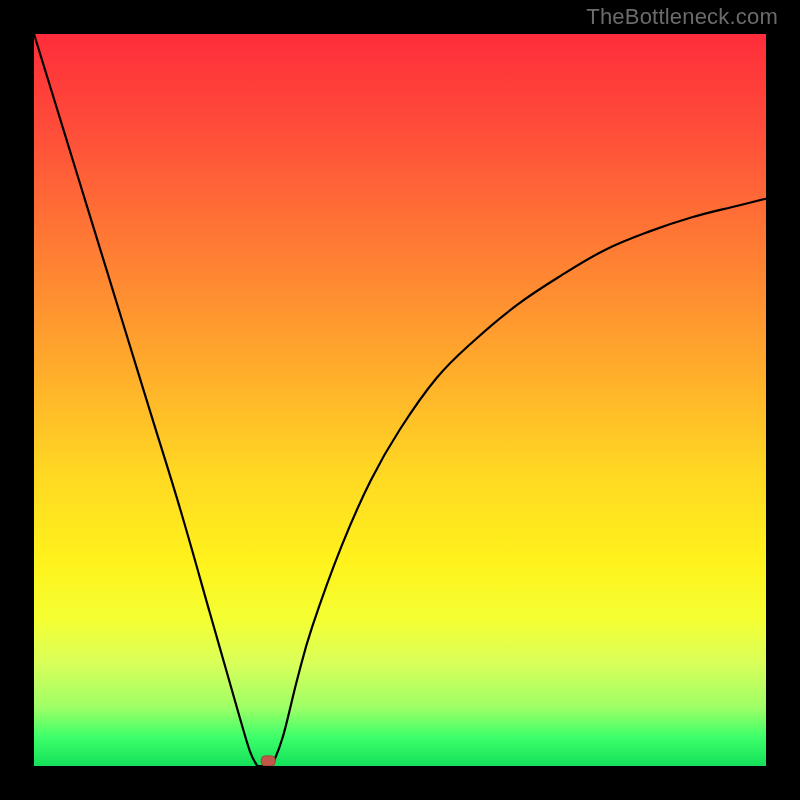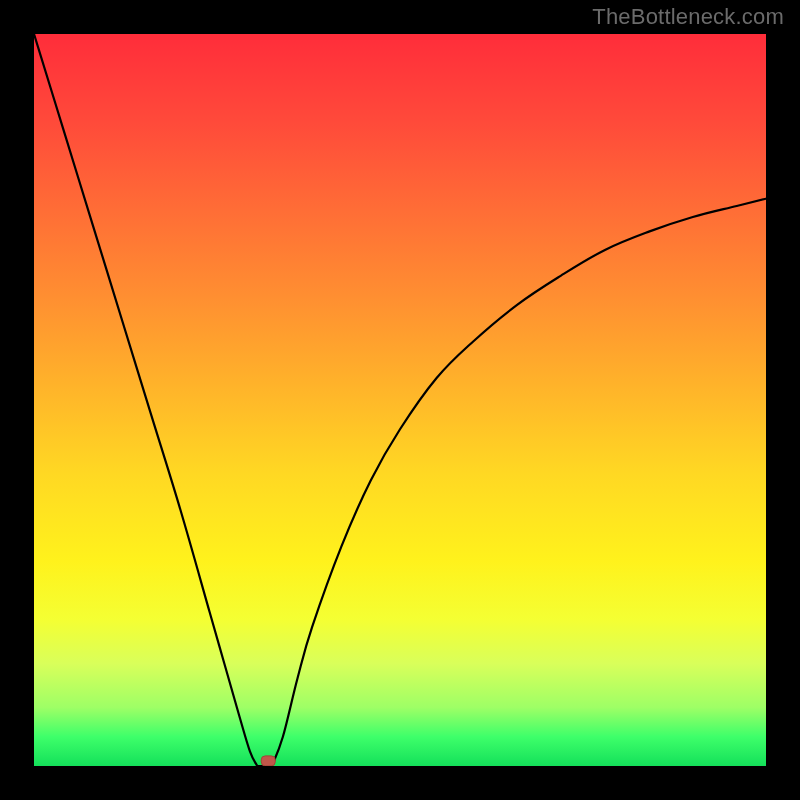--- a/index.html
+++ b/index.html
@@ -43,21 +43,21 @@
   .plot-svg {
     position: absolute;
     left: 34px;
     top: 34px;
     width: 732px;
     height: 732px;
   }
   .watermark {
     position: absolute;
     top: 4px;
-    right: 16px;
+    right: 22px;
     color: #6b6b6b;
     font-size: 22px;
     font-weight: 500;
     letter-spacing: 0.2px;
     font-family: Arial, Helvetica, sans-serif;
   }
   .curve-path {
     fill: none;
     stroke: #000000;
     stroke-width: 2.2;

